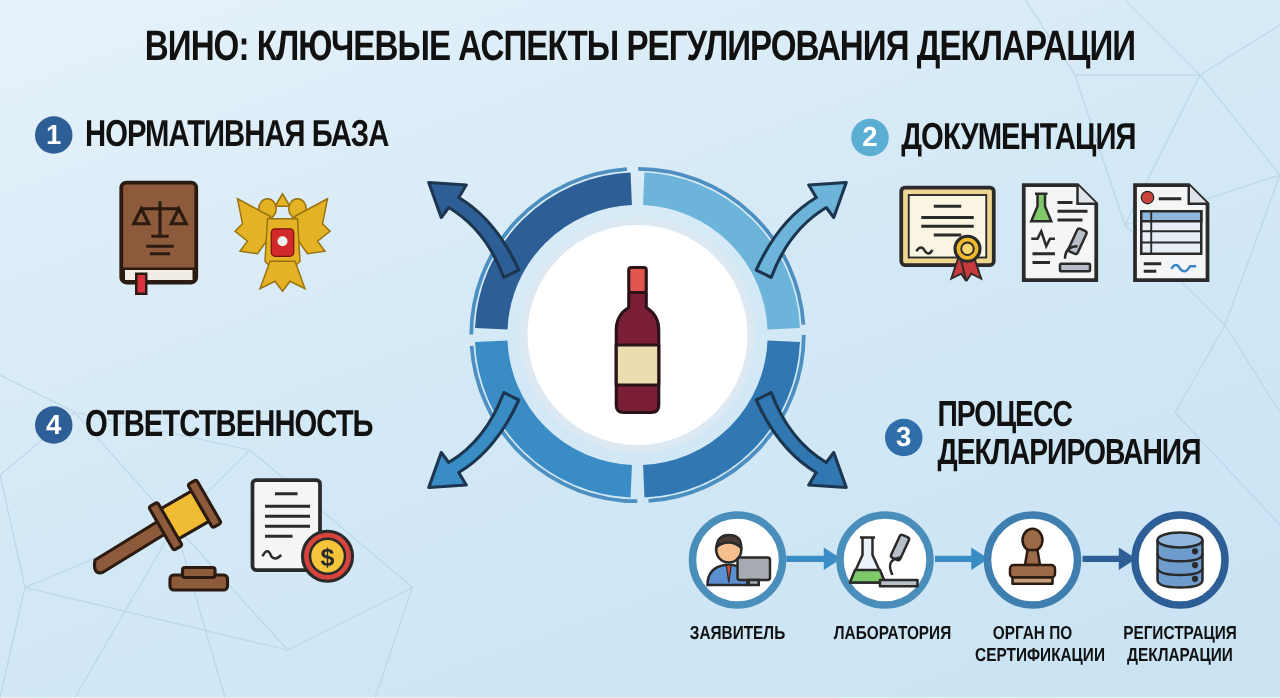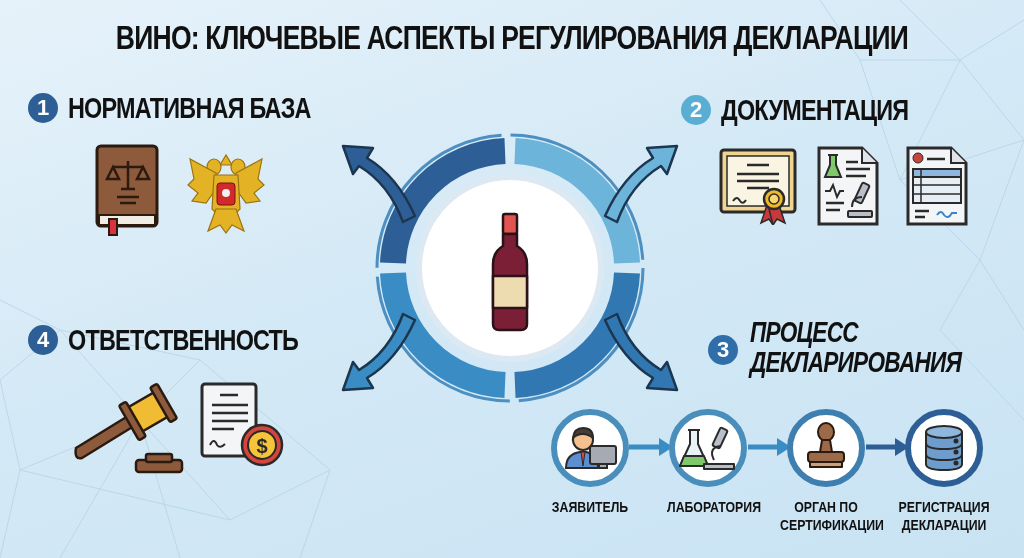--- a/index.html
+++ b/index.html
@@ -208,21 +208,21 @@
     <line x1="14" y1="48" x2="36" y2="48"></line>
   </g>
   <path d="M12 64 q4 -8 7 0 q3 4 8 -1" stroke="#2a2a2a" stroke-width="2" fill="none"></path>
   <circle cx="64" cy="64" r="20" fill="#d7443e" stroke="#2a2a2a" stroke-width="2.5"></circle>
   <circle cx="64" cy="64" r="14" fill="#f5c43a" stroke="#2a2a2a" stroke-width="2"></circle>
   <text x="64" y="72" text-anchor="middle" font-family="Liberation Sans, sans-serif" font-weight="700" font-size="20" fill="#2a2a2a">$</text>
 </svg>
 
 <div class="sec-head" style="left:708px; top:317px; gap:12px;">
   <div class="badge" style="background:#2f6ea8; margin-top:6px;">3</div>
-  <div style="display:flex; flex-direction:column;font-style:italic;">
+  <div style="display:flex; flex-direction:column;">
     <div class="sec-label two-line">ПРОЦЕСС</div>
     <div class="sec-label two-line">ДЕКЛАРИРОВАНИЯ</div>
   </div>
 </div>
 
 <svg class="icon" style="left:545px; top:405px;" width="480" height="85" viewBox="0 0 480 85">
   <g stroke="#3a8cc5" stroke-width="5" fill="#3a8cc5">
     <line x1="84" y1="42" x2="116" y2="42"></line>
     <path d="M114 33 L128 42 L114 51 Z" stroke="none"></path>
     <line x1="203" y1="42" x2="234" y2="42"></line>

